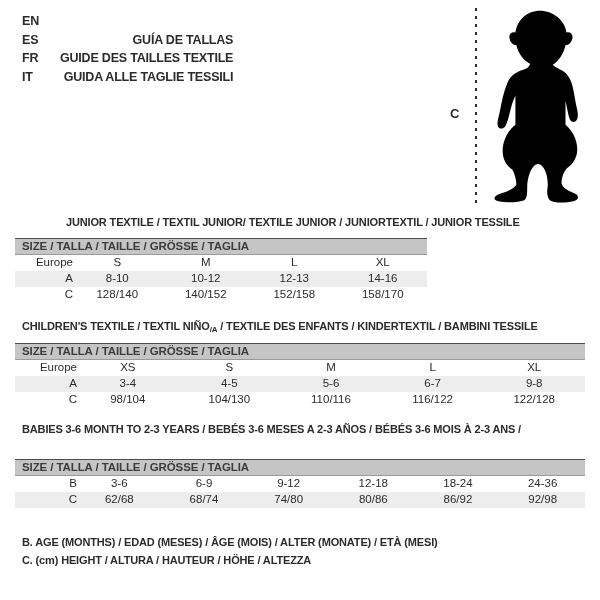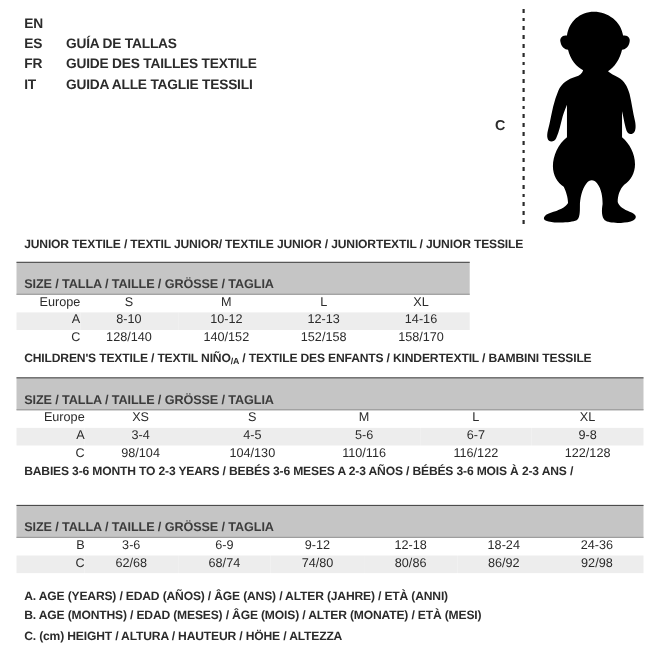--- a/index.html
+++ b/index.html
@@ -15,52 +15,52 @@
   body{
     font-family:"Liberation Sans","DejaVu Sans",sans-serif;
     color:var(--text);
     position:relative;
     overflow:hidden;
   }
   .abs{position:absolute;}
 
   
   .lang-block{left:22px;top:12px;font-weight:700;font-size:12.5px;letter-spacing:-0.2px;}
-  .lang-row{display:flex;line-height:18.7px;white-space:nowrap;}
+  .lang-row{display:flex;line-height:18.7px;white-space:nowrap;justify-content:space-between;}
   .lang-code{display:inline-block;width:38px;flex:0 0 38px;}
 
   
   .measure-line{
     left:475px;top:8px;width:2px;height:200px;
     background:repeating-linear-gradient(to bottom,var(--text) 0 3.5px,transparent 3.5px 8px);
   }
   .measure-label{left:450px;top:106px;font-weight:700;font-size:13px;}
   .silhouette{left:484px;top:5px;width:108px;height:204px;}
 
   
   .sec-title{
     left:22px;font-weight:700;font-size:11px;letter-spacing:-0.15px;white-space:nowrap;
   }
   .sec-title .subsc{font-size:8px;vertical-align:-2px;}
-  #junior-title{top:216px;}
+  #junior-title{top:216px;margin-left:44px;}
   #children-title{top:320px;}
   #babies-title{top:421px;line-height:16px;}
 
   
   .size-table-wrap{left:15px;}
   #junior-table{top:238px;width:412px;}
   #children-table{top:343px;width:570px;}
   #babies-table{top:459px;width:570px;}
 
   .size-bar{
     border-top:1px solid var(--top-line);
     border-bottom:1px solid var(--bar-under);
     background:var(--bar-bg);
     font-size:11.5px;font-weight:600;color:#3c3c3c;
-    padding:14px 0 2px 7px;letter-spacing:-0.1px;
+    padding:1px 0 2px 7px;letter-spacing:-0.1px;
   }
   table{border-collapse:collapse;width:100%;table-layout:fixed;}
   td{
     font-size:11.5px;line-height:15.5px;height:16px;
     text-align:center;padding:0;white-space:nowrap;color:var(--text);
   }
   td.rowlabel{text-align:right;padding-left:7px;}
   tbody tr:nth-child(even){background:var(--alt-row);}
   #junior-table td.rowlabel{width:58px;}
   #children-table td.rowlabel{width:62px;}
@@ -233,16 +233,15 @@
           <td>74/80</td>
           <td>80/86</td>
           <td>86/92</td>
           <td>92/98</td>
         </tr>
       </tbody>
     </table>
 </div>
 
 <div class="abs footnotes">
-    <div class="footnote">A. AGE (YEARS) / EDAD (AÑOS) / ÂGE (ANS) / ALTER (JAHRE) / ETÀ (ANNI)</div>
     <div class="footnote">B. AGE (MONTHS) / EDAD (MESES) / ÂGE (MOIS) / ALTER (MONATE) / ETÀ (MESI)</div>
     <div class="footnote">C. (cm) HEIGHT / ALTURA / HAUTEUR / HÖHE / ALTEZZA</div>
   </div>
 
 </body></html>

